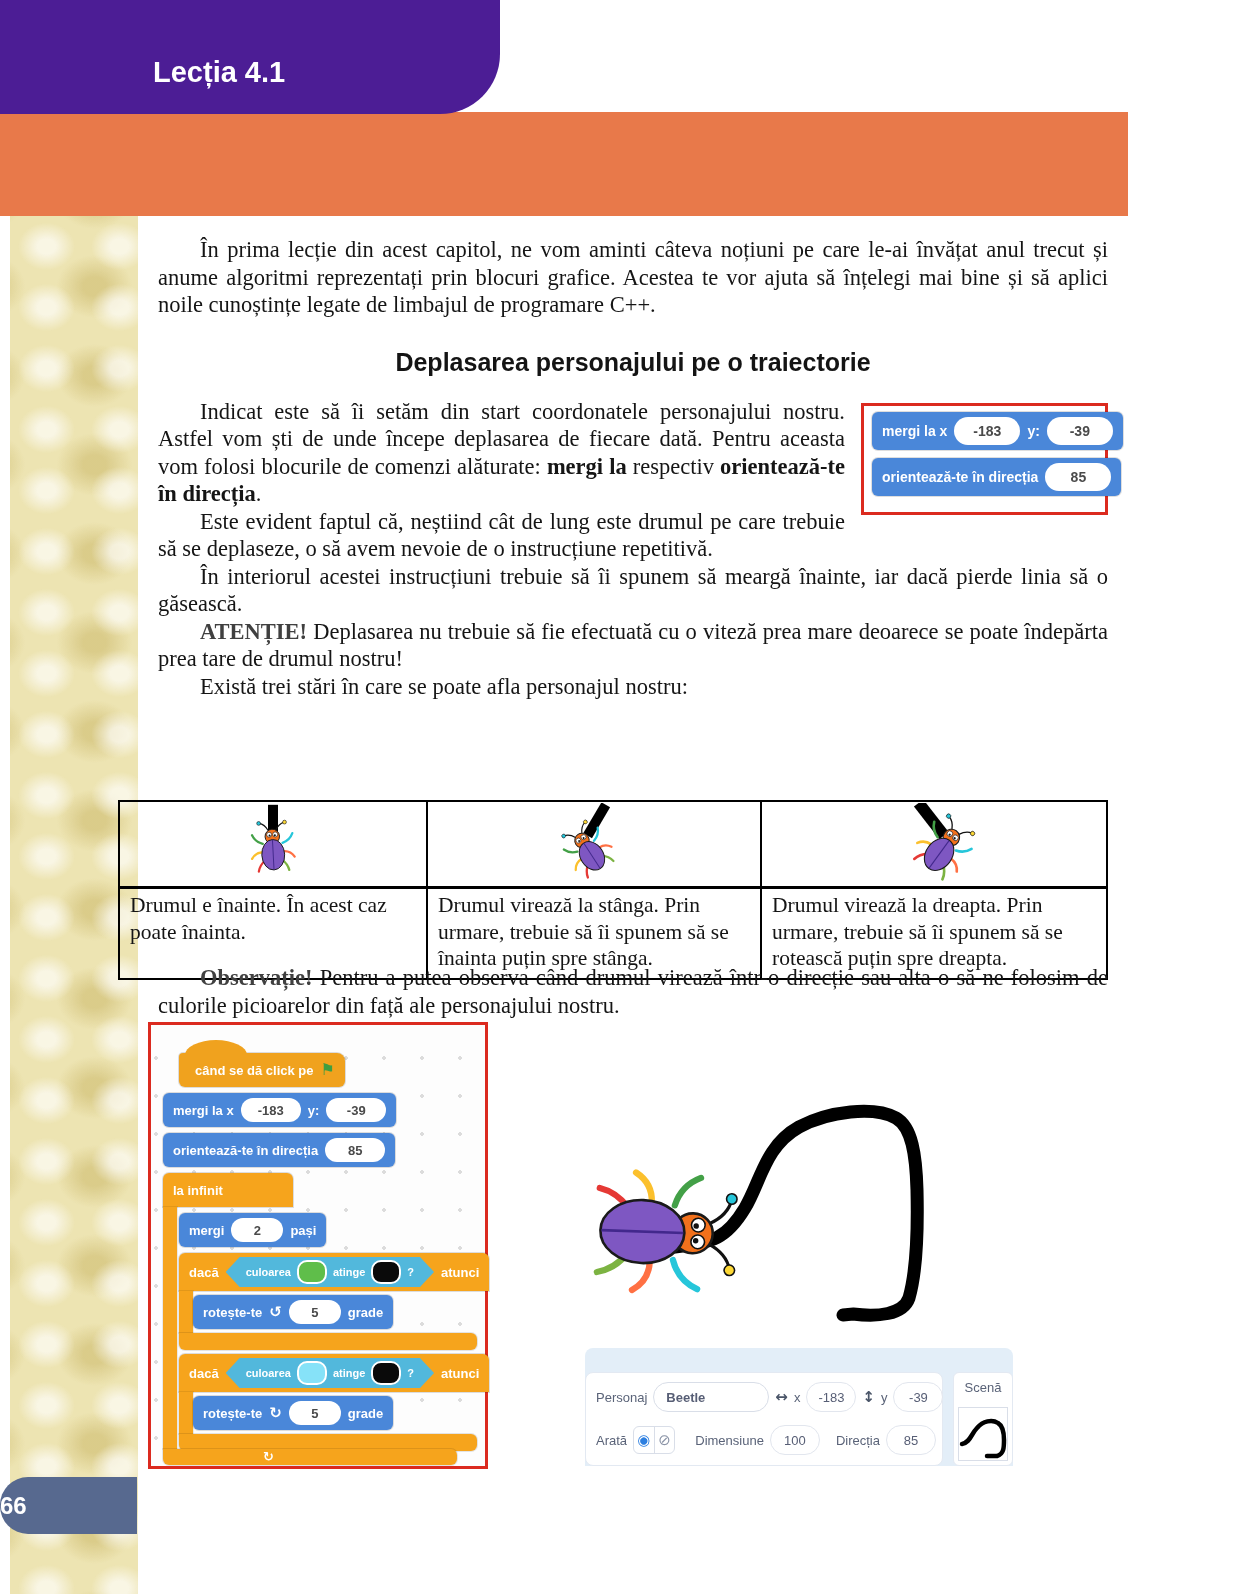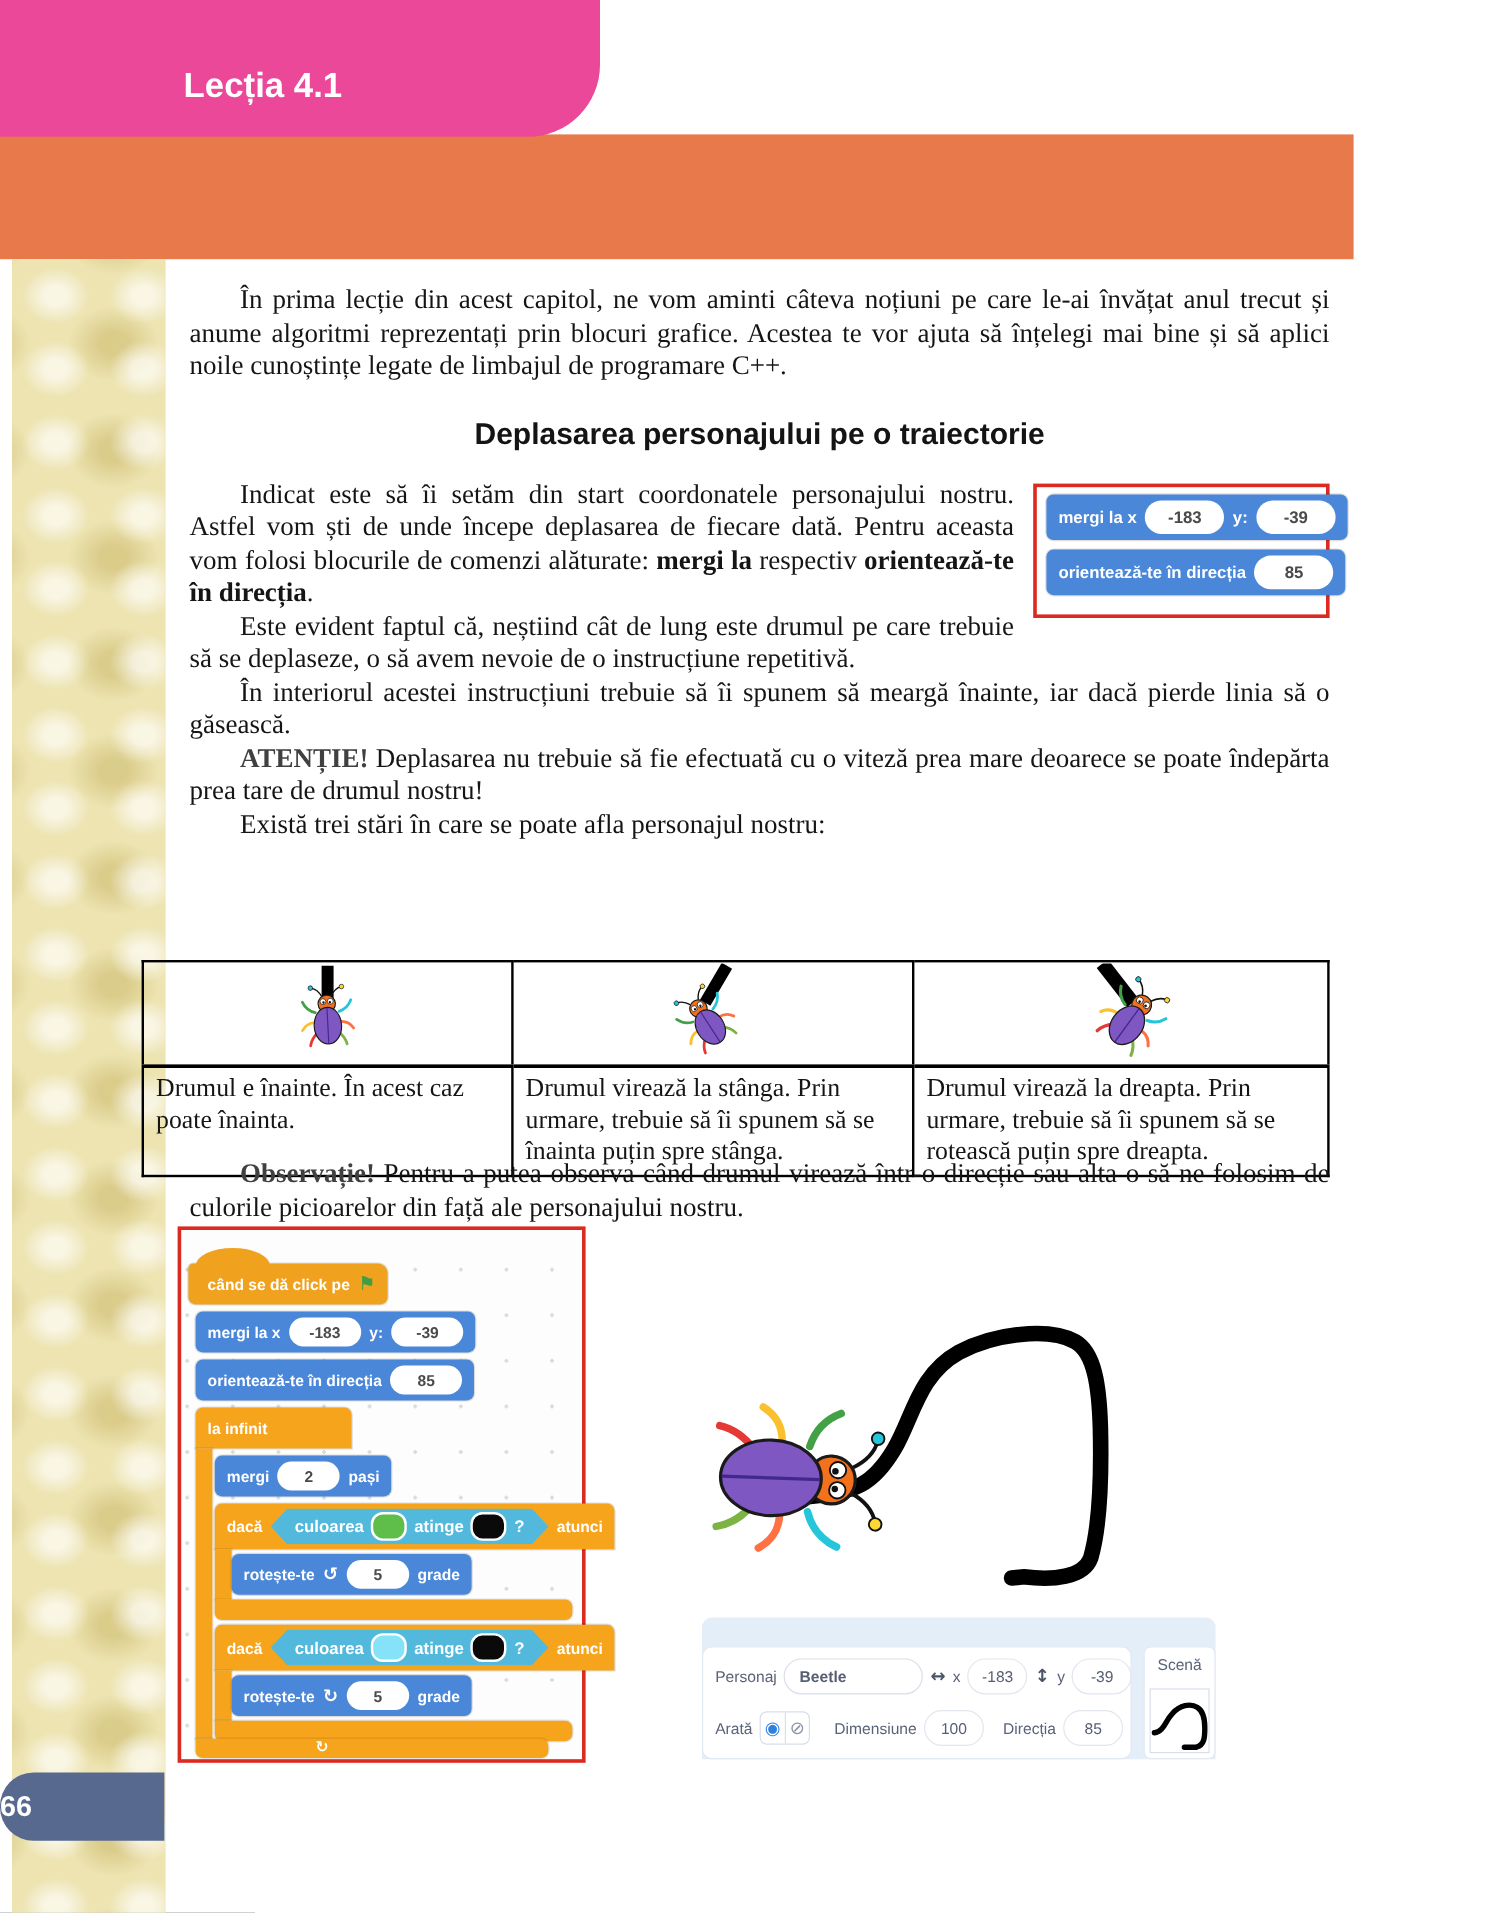--- a/index.html
+++ b/index.html
@@ -1,21 +1,21 @@
 <!DOCTYPE html>
 <html><head>
 <meta charset="utf-8">
 <style>
   html,body{margin:0;padding:0;background:#888;}
   .page{position:relative;width:1240px;height:1594px;background:#ffffff;overflow:hidden;
         font-family:"Liberation Serif",serif;margin:0 auto;}
 
   
   .orange-banner{position:absolute;left:0;top:112px;width:1128px;height:104px;background:#E8794A;}
-  .slate-tab{position:absolute;left:0;top:0;width:500px;height:114px;background:#ec4899;
+  .slate-tab{position:absolute;left:0;top:0;width:500px;height:114px;background:#4c1d95;
              border-radius:0 0 60px 0;z-index:2;}
   .lesson-label{position:absolute;left:153px;top:56px;color:#fff;
                 font:bold 29px "Liberation Sans",sans-serif;}
   .page-title{position:absolute;left:130px;top:118px;width:1000px;z-index:1;text-align:center;
               color:#FDF8F2;font:bold 35px/45px "Liberation Serif",serif;letter-spacing:1px;}
 
   
   .side-texture{position:absolute;left:10px;top:216px;width:128px;height:1378px;
     background-color:#EDE4B2;
     background-image:
@@ -41,21 +41,21 @@
   .sb.orange{background:#F6A41C;}
   .sb.hat{background:#F0A21E;border-radius:4px 8px 6px 6px;}
   .sb.hat::before{content:"";position:absolute;left:6px;top:-13px;width:62px;height:15px;
       background:#F0A21E;border-radius:31px 31px 0 0 / 15px 15px 0 0;}
   .oval{background:#fff;color:#4a4a4a;border-radius:999px;height:24px;min-width:44px;
         padding:0 8px;display:flex;align-items:center;justify-content:center;
         font:bold 13px "Liberation Sans",sans-serif;}
   .flag{color:#3E9E41;font-size:16px;line-height:1;font-family:"DejaVu Sans",sans-serif;}
   .turnicon{font-family:"DejaVu Sans",sans-serif;font-size:15px;}
   .hex{display:flex;align-items:center;gap:6px;background:#52B8DC;height:30px;padding:0 20px;
-       font-size:14px;clip-path:polygon(14px 0,calc(100% - 14px) 0,100% 50%,calc(100% - 14px) 100%,14px 100%,0 50%);}
+       font-size:11px;clip-path:polygon(14px 0,calc(100% - 14px) 0,100% 50%,calc(100% - 14px) 100%,14px 100%,0 50%);}
   .cdot{width:26px;height:20px;border-radius:10px;border:2px solid #fff;}
   .cdot.green{background:#5FBE4A;}.cdot.black{background:#0a0a0a;}.cdot.cyan{background:#86E2F8;}
   .c-arm{position:absolute;width:14px;background:#F6A41C;box-shadow:0 0 0 1px rgba(0,0,0,.08);}
   .c-foot{position:absolute;background:#F6A41C;border-radius:0 6px 6px 6px;
           box-shadow:0 0 0 1px rgba(0,0,0,.1);color:#fff;}
 
   
   .blocks-figure{float:right;width:247px;height:112px;border:3px solid #DB2A1F;
                  margin:5px 0 10px 16px;position:relative;background:#fff;box-sizing:border-box;}
   .blocks-figure .sb{height:38px;font-size:14px;}
@@ -206,21 +206,21 @@
       <td>Drumul virează la dreapta. Prin urmare, trebuie să îi spunem să se rotească puțin spre dreapta.</td>
     </tr>
   </tbody>
     </table>
 
   <div class="note-block">
     <p><span class="red-lead">Observație!</span><span> Pentru a putea observa când drumul virează într-o direcție sau alta o să ne folosim de culorile picioarelor din față ale personajului nostru.</span></p>
   </div>
 
   <div class="script-frame">
-    <div class="sb hat" style="left:6px;top:28px;padding-left:16px;">
+    <div class="sb hat" style="left:28px;top:28px;padding-left:16px;">
       <span>când se dă click pe</span>
       <span class="flag">⚑</span>
     </div>
     <div class="sb" style="left:12px;top:68px;">
       <span>mergi la x</span>
       <span class="oval">-183</span>
       <span>y:</span>
       <span class="oval">-39</span>
     </div>
     <div class="sb" style="left:12px;top:108px;">

